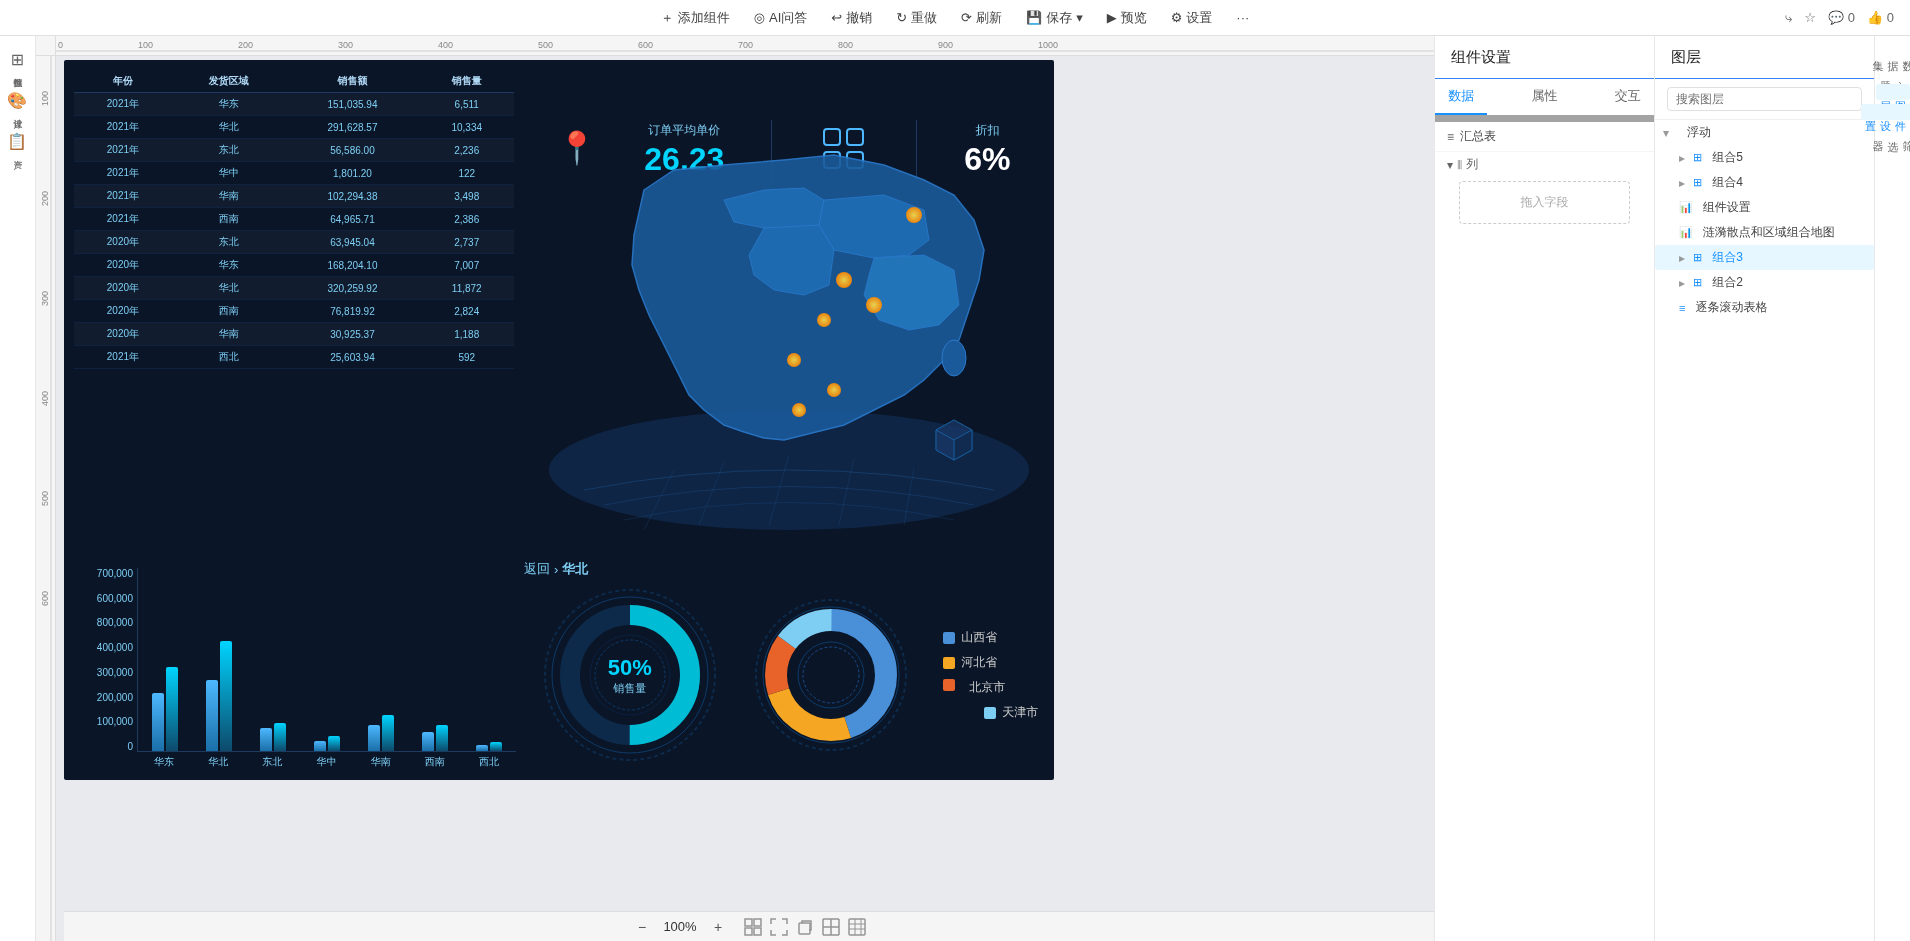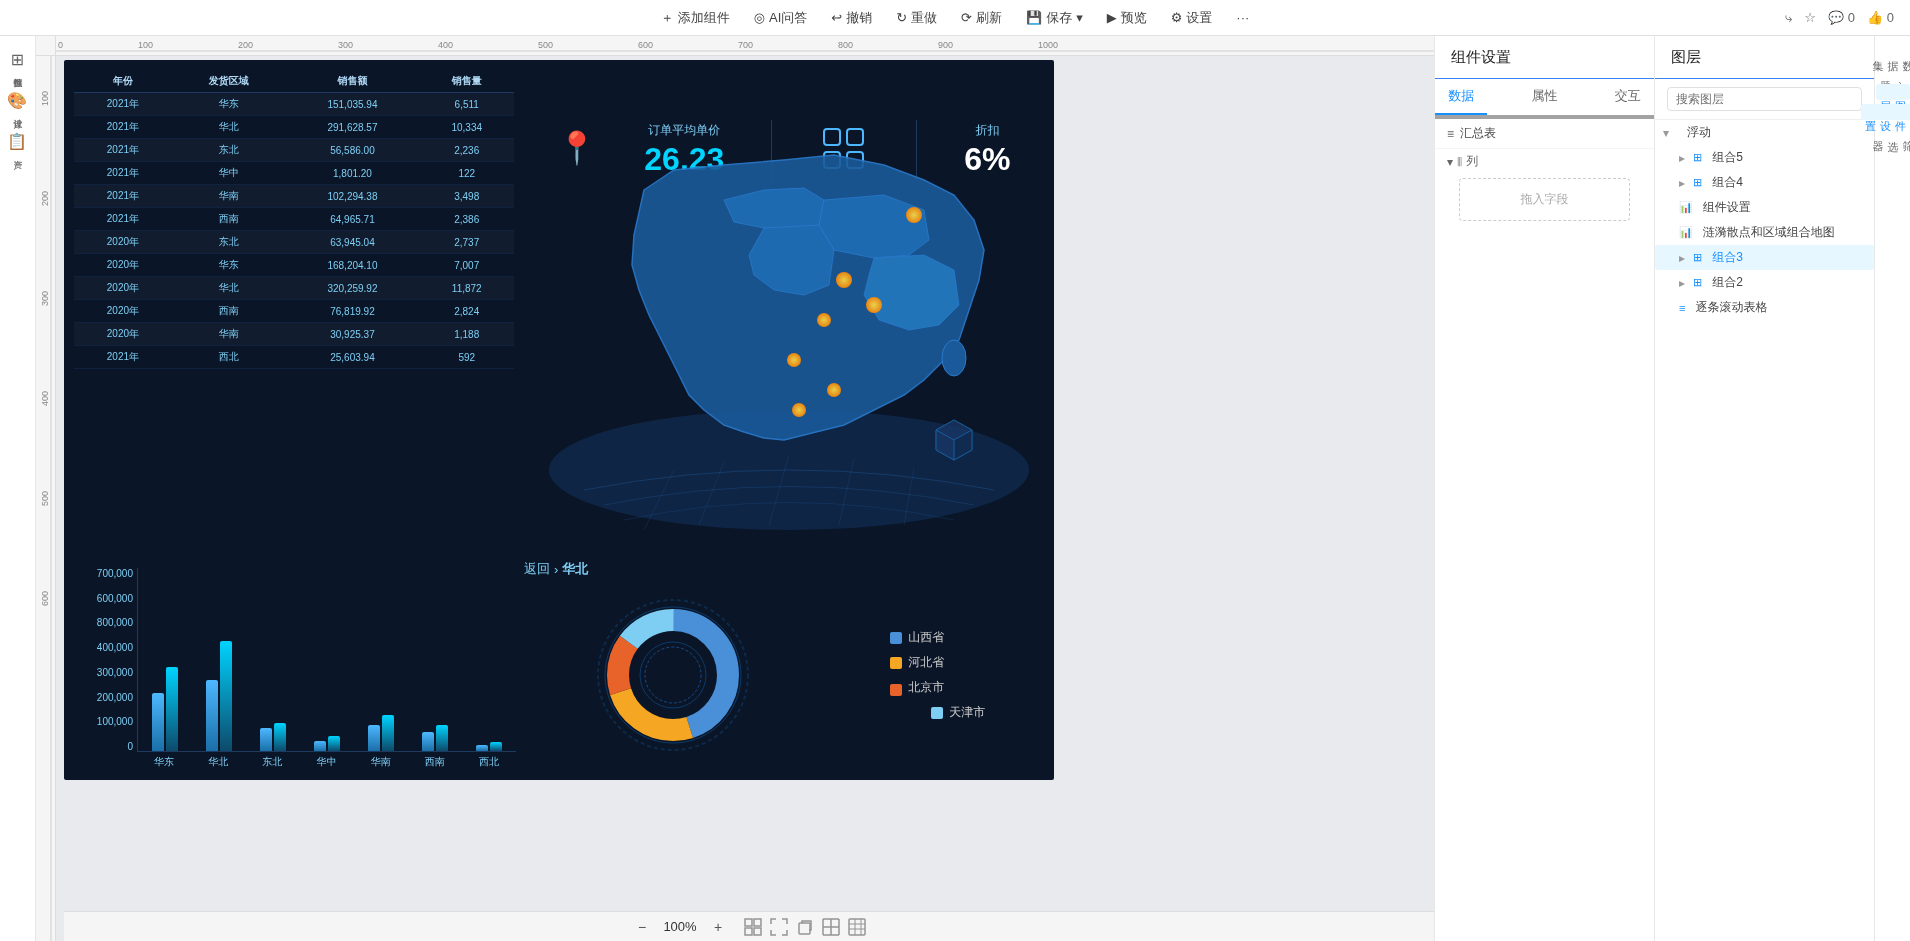--- a/index.html
+++ b/index.html
@@ -252,21 +252,21 @@
     }
     .right-panel-header {
       padding: 12px 16px 11px;
       font-size: 15px;
       font-weight: normal;
       color: #222;
       border-bottom: 1px solid #3b82f6;
     }
     .component-tabs {
       display: flex;
-      border-bottom: 4px solid #a3a3a3;
+      border-bottom: 7px solid #a3a3a3;
       gap: 31px;
     }
     .comp-tab {
       flex: 1;
       text-align: center;
       padding: 8px 4px;
       font-size: 13px;
       color: #666;
       cursor: pointer;
       border-bottom: 2px solid transparent;
@@ -729,20 +729,38 @@
               <span class="bar-x-label">华中</span>
               <span class="bar-x-label">华南</span>
               <span class="bar-x-label">西南</span>
               <span class="bar-x-label">西北</span>
             </div>
         </div>
       </div>
 
       <div class="dash-donuts" style="top:510px;left:460px;width:530px;height:210px;">
 
+        <div class="donut-wrap" style="position:relative;width:180px;height:180px;">
+          <svg viewBox="0 0 180 180" width="180" height="180">
+
+            <circle cx="90" cy="90" r="85" fill="none" stroke="#0d2a4a" stroke-width="2" stroke-dasharray="4 3"></circle>
+            <circle cx="90" cy="90" r="78" fill="none" stroke="#0d3a6a" stroke-width="1"></circle>
+
+            <circle cx="90" cy="90" r="60" fill="none" stroke="#0d2a4a" stroke-width="20"></circle>
+
+            <circle cx="90" cy="90" r="60" fill="none" stroke="#00bcd4" stroke-width="20" stroke-dasharray="188.5 188.5" stroke-dashoffset="0" transform="rotate(-90 90 90)"></circle>
+
+            <circle cx="90" cy="90" r="40" fill="none" stroke="#0a2040" stroke-width="1"></circle>
+            <circle cx="90" cy="90" r="35" fill="none" stroke="#0d3a6a" stroke-width="1" stroke-dasharray="3 2"></circle>
+          </svg>
+          <div style="position:absolute;top:50%;left:50%;transform:translate(-50%,-50%);text-align:center;">
+            <div style="font-size:22px;font-weight:bold;color:#00d4ff;">50%</div>
+            <div style="font-size:11px;color:#7ecef4;">销售量</div>
+          </div>
+        </div>
 
         <div class="donut-wrap" style="position:relative;width:160px;height:160px;">
           <svg viewBox="0 0 160 160" width="160" height="160">
 
             <circle cx="80" cy="80" r="75" fill="none" stroke="#0d2a4a" stroke-width="2" stroke-dasharray="4 3"></circle>
             <circle cx="80" cy="80" r="68" fill="none" stroke="#0d3a6a" stroke-width="1"></circle>
 
             <circle cx="80" cy="80" r="55" fill="none" stroke="#4a90d9" stroke-width="22" stroke-dasharray="155.5 189.5" stroke-dashoffset="0" transform="rotate(-90 80 80)"></circle>
 
             <circle cx="80" cy="80" r="55" fill="none" stroke="#f5a623" stroke-width="22" stroke-dasharray="86.4 258.6" stroke-dashoffset="-155.5" transform="rotate(-90 80 80)"></circle>
@@ -758,21 +776,21 @@
 
         <div style="display:flex;flex-direction:column;gap:8px;justify-content:center;">
           <div style="display:flex;align-items:center;gap:6px;">
             <div style="width:12px;height:12px;background:#4a90d9;border-radius:2px;"></div>
             <span style="color:#ccc;font-size:12px;">山西省</span>
           </div>
           <div style="display:flex;align-items:center;gap:6px;">
             <div style="width:12px;height:12px;background:#f5a623;border-radius:2px;"></div>
             <span style="color:#ccc;font-size:12px;">河北省</span>
           </div>
-          <div style="display:flex;align-items:flex-end;gap:6px;">
+          <div style="display:flex;align-items:flex-start;gap:14px;">
             <div style="width:12px;height:12px;background:#e8632a;border-radius:2px;"></div>
             <span style="color:#ccc;font-size:12px;">北京市</span>
           </div>
           <div style="display:flex;align-items:center;gap:6px;padding-left:41px;">
             <div style="width:12px;height:12px;background:#7ecef4;border-radius:2px;"></div>
             <span style="color:#ccc;font-size:12px;">天津市</span>
           </div>
         </div>
       </div>
 

